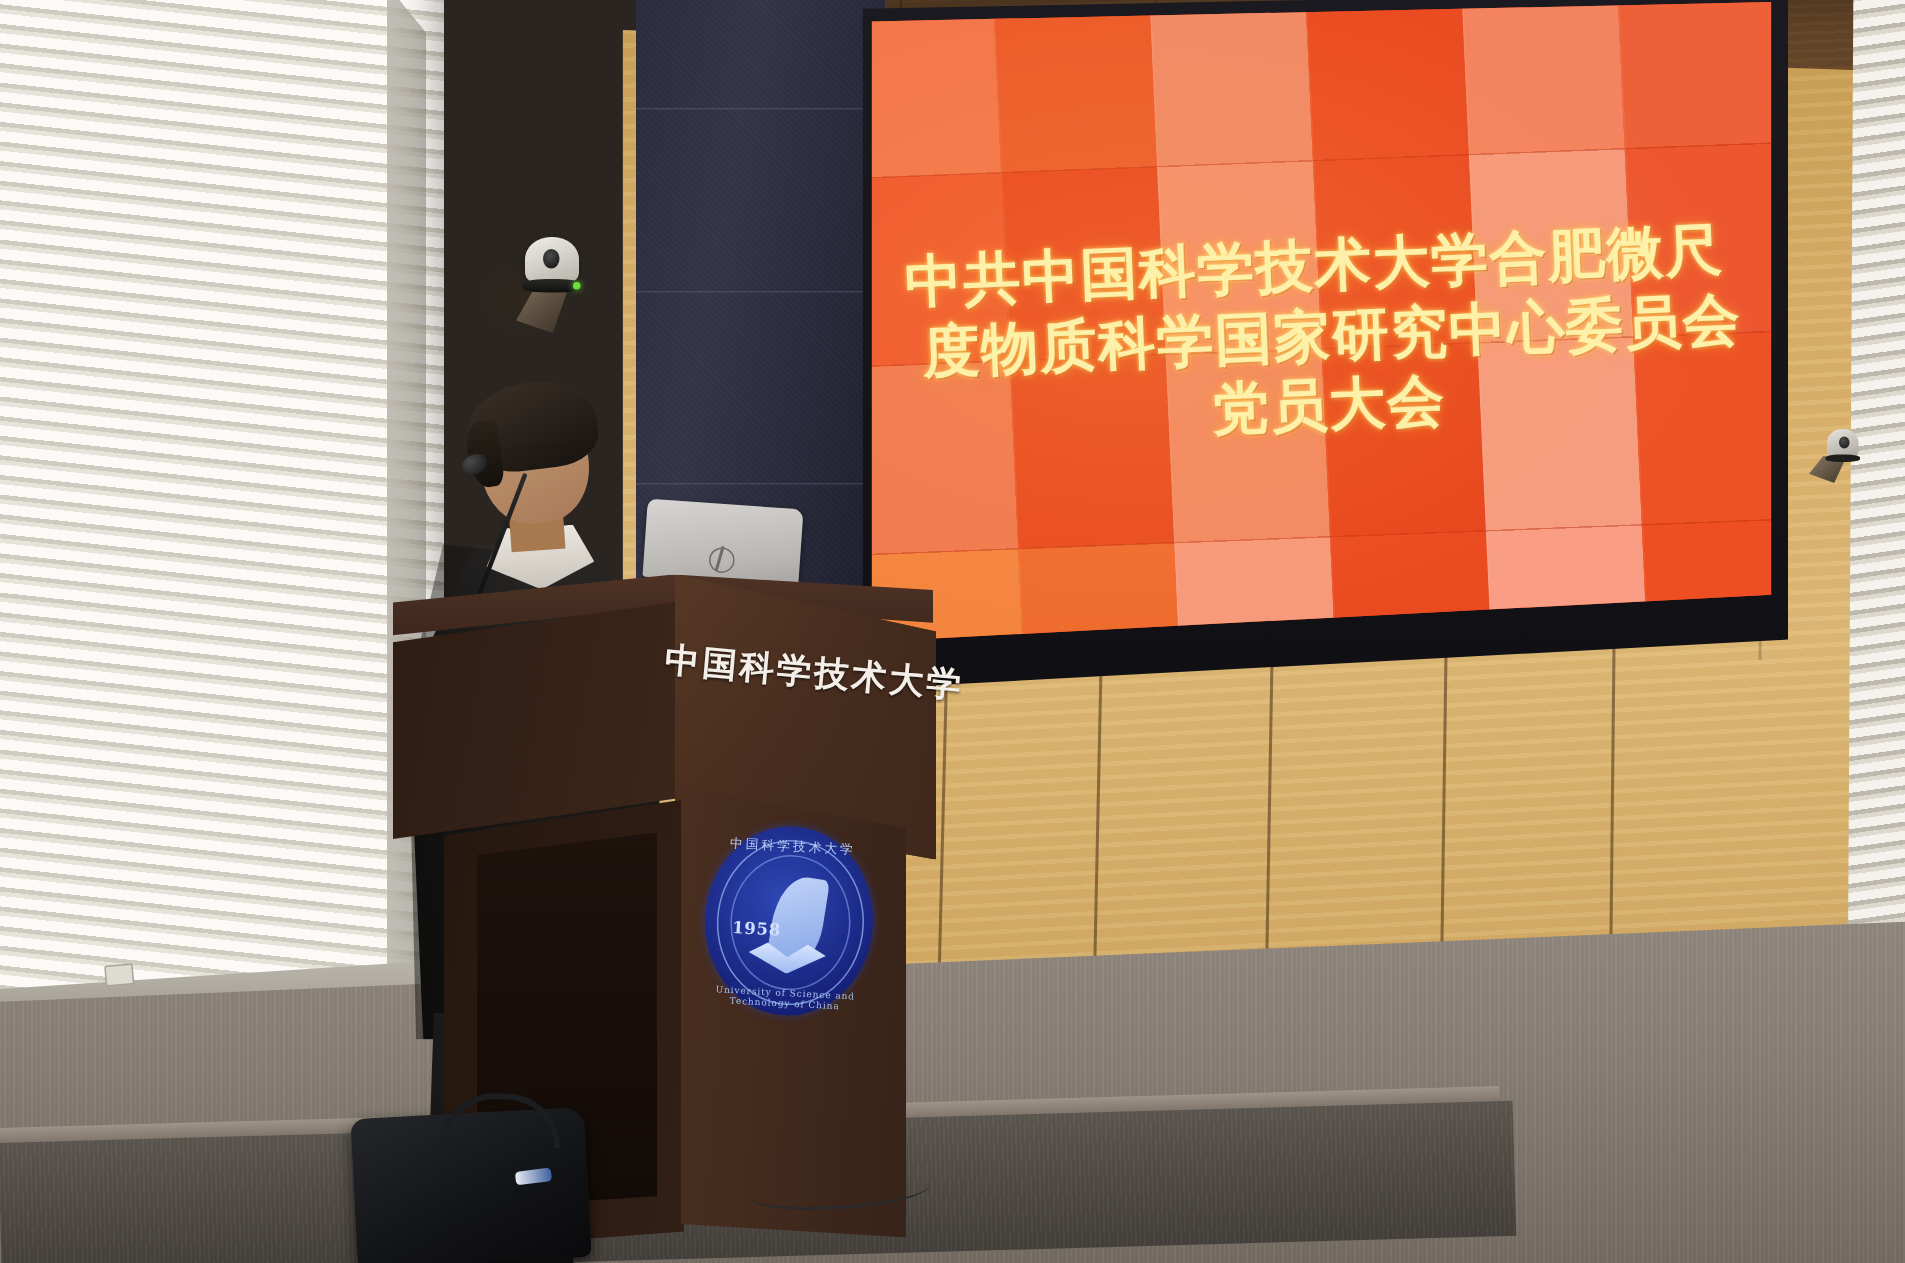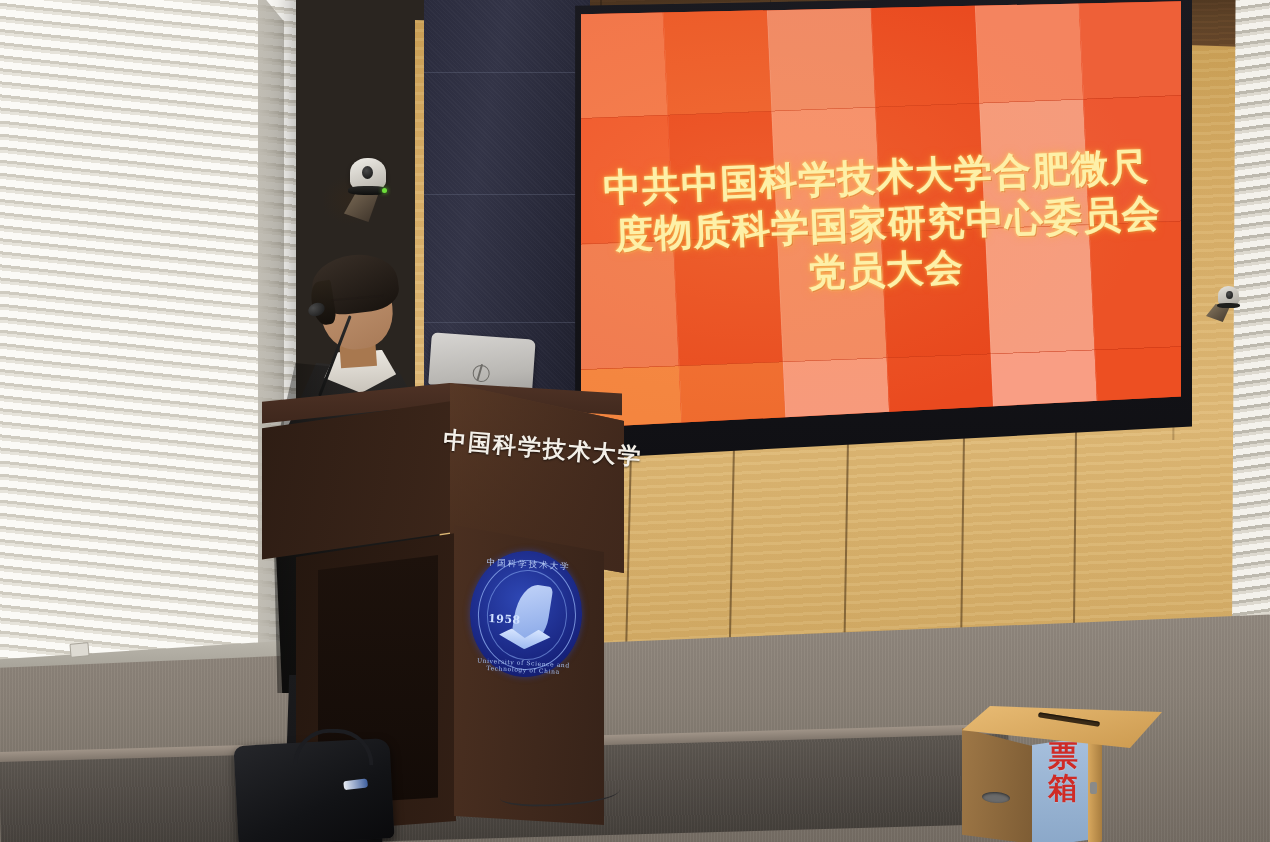--- a/index.html
+++ b/index.html
@@ -637,24 +637,14 @@
       <div class="emblem-en">University of Science and Technology of China</div>
     </div>
   </div>
 
   <div class="bag">
     <div class="bag-strap"></div>
     <div class="bag-tag"></div>
   </div>
   <div class="cable"></div>
 
-  <div class="ballot">
-    <div class="ballot-left"></div>
-    <div class="ballot-handle"></div>
-    <div class="ballot-front"></div>
-    <div class="ballot-label">票箱</div>
-    <div class="ballot-frame"></div>
-    <div class="ballot-lock"></div>
-    <div class="ballot-top"></div>
-    <div class="ballot-slot"></div>
-  </div>
 
 </div>
 
 </body></html>

